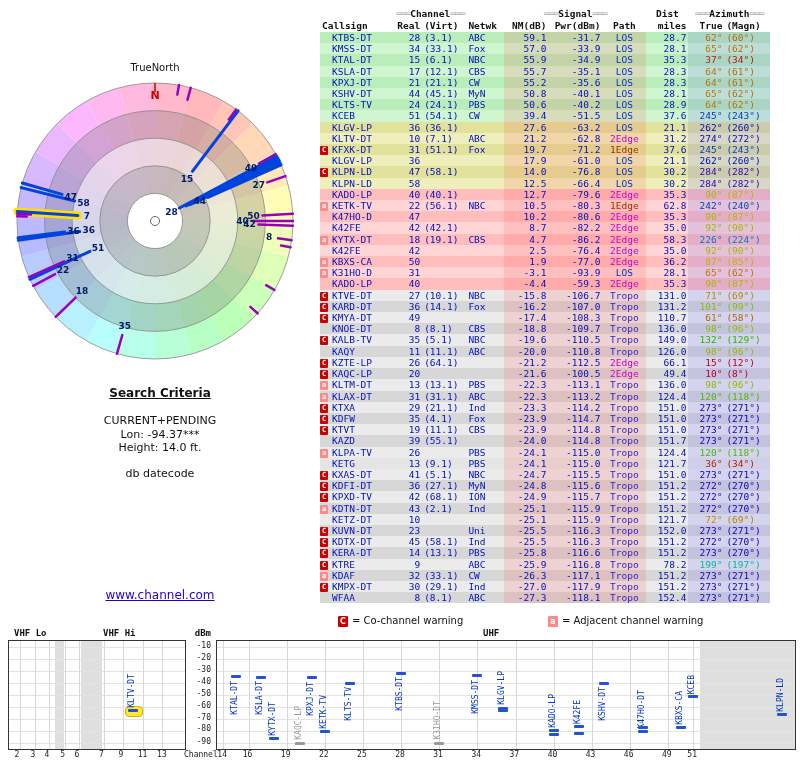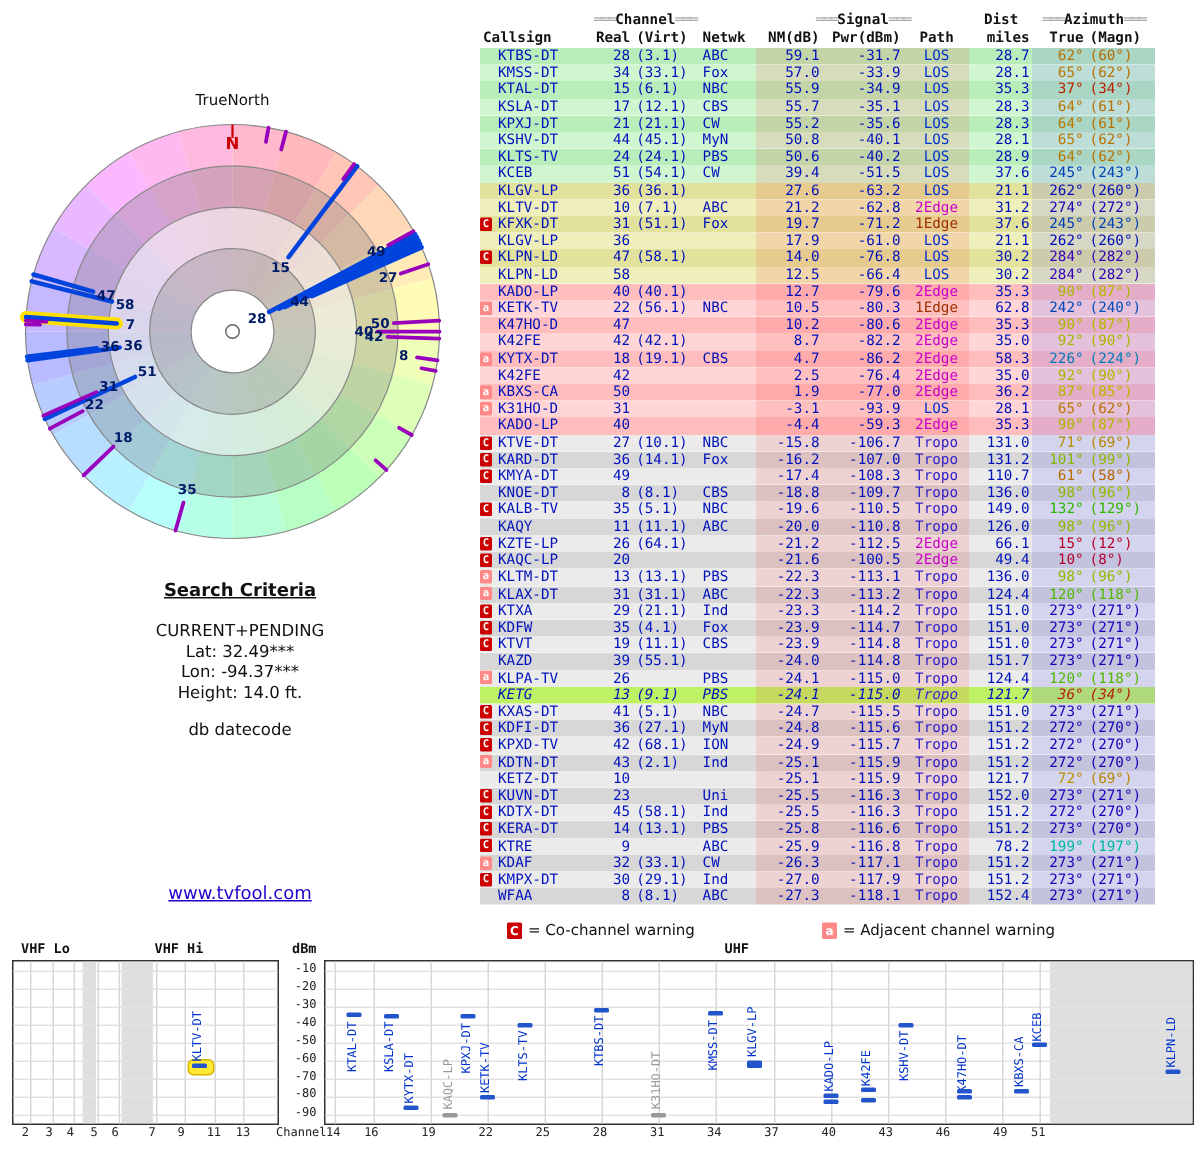--- a/index.html
+++ b/index.html
@@ -140,29 +140,28 @@
       <line x1="180.7" y1="11.7" x2="177.5" y2="23.7" stroke="#9900bb" stroke-width="2.5" stroke-linecap="round"></line>
       <line x1="169.0" y1="9.1" x2="167.3" y2="18.6" stroke="#9900bb" stroke-width="2.5" stroke-linecap="round"></line>
       <line x1="226.1" y1="33.4" x2="218.8" y2="43.4" stroke="#9900bb" stroke-width="2.5" stroke-linecap="round"></line>
       <circle cx="145" cy="145" r="4.5" fill="none" stroke="#666" stroke-width="1"></circle>
       <text x="145" y="23" text-anchor="middle" font-size="11" font-weight="bold" fill="#cc0000">N</text>
     </svg>
 
   <div class="abs" id="search">
     <div class="hd">Search Criteria</div>
     <div class="ln">CURRENT+PENDING</div>
-    <div class="ln">Lat: 32.49***</div>
     <div class="ln">Lon: -94.37***</div>
     <div class="ln">Height: 14.0 ft.</div>
     <div class="gap"></div>
     <div class="ln">db datecode</div>
   </div>
 
   <div class="abs" id="tvfool-link">
-    <a href="#">www.tvfool.com</a>
+    <a href="#">www.channel.com</a>
   </div>
 
   <div class="abs" id="tablewrap">
     <table>
       <colgroup>
         <col style="width:10px">
           <col style="width:64px">
           <col style="width:28px">
           <col style="width:44px">
         <col style="width:38px">
@@ -683,21 +682,21 @@
             <td class="num">26</td>
             <td class="virt"></td>
             <td class="net">PBS</td>
             <td class="num tintR">-24.1</td>
             <td class="num tintR">-115.0</td>
             <td class="path tintR" style="color: rgb(51, 34, 204);">Tropo</td>
             <td class="num">124.4</td>
             <td class="num tintB" style="color: rgb(77, 184, 0);">120°</td>
             <td class="virt tintB" style="color: rgb(83, 184, 0);">(118°)</td>
           </tr>
-          <tr style="background: #bef264; font-style: italic;">
+          <tr style="background: #e5e5e5;">
             <td class="cw"></td>
             <td class="cs">KETG</td>
             <td class="num">13</td>
             <td class="virt">(9.1)</td>
             <td class="net">PBS</td>
             <td class="num tintR">-24.1</td>
             <td class="num tintR">-115.0</td>
             <td class="path tintR" style="color: rgb(51, 34, 204);">Tropo</td>
             <td class="num">121.7</td>
             <td class="num tintB" style="color: rgb(184, 34, 0);">36°</td>

